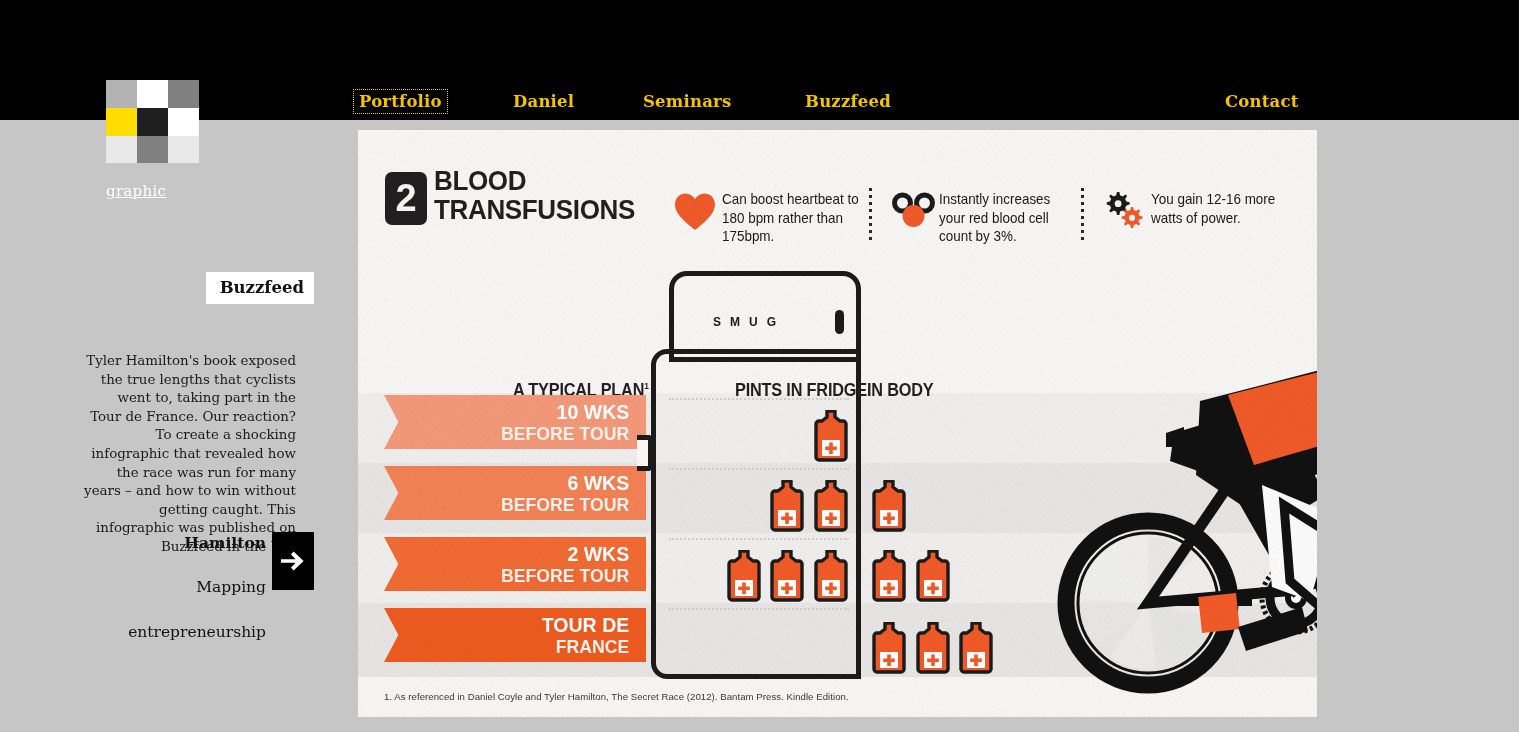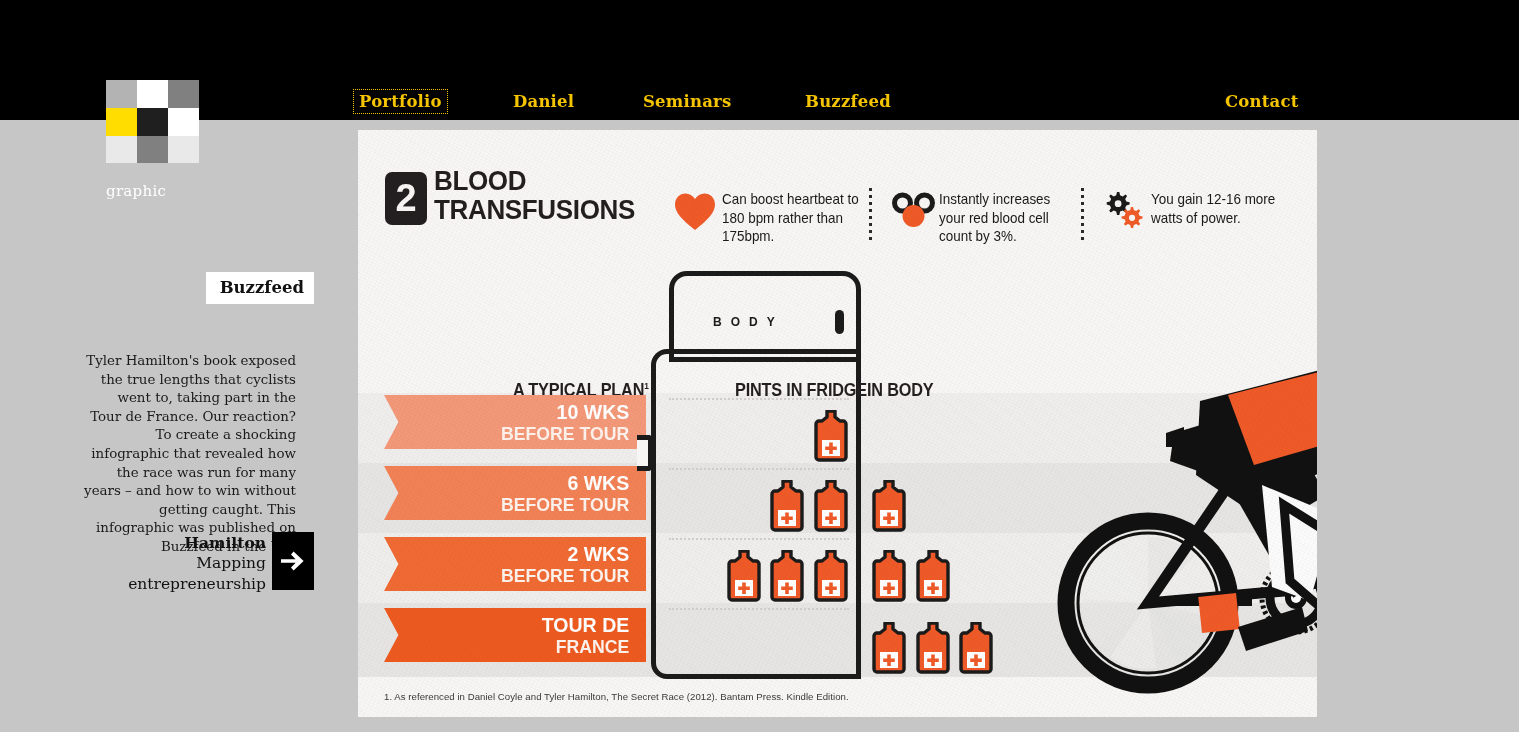--- a/index.html
+++ b/index.html
@@ -54,20 +54,21 @@
     position: absolute;
     display: block;
     width: 31px; height: 28px;
   }
   .logo-caption {
     position: absolute; left: 106px; top: 182px;
     color: #ffffff;
     font-family: "DejaVu Serif", serif;
     font-size: 15px;
     letter-spacing: .3px;
+    text-decoration: underline;
   }
 
   
   .sidebar { position: absolute; left: 0; top: 120px; width: 314px; height: 612px; }
 
   .tag-buzzfeed {
     position: absolute; right: 0; top: 152px;
     background: #ffffff;
     color: #111;
     font-family: "DejaVu Serif", serif;
@@ -97,21 +98,21 @@
   }
   .sab-block {
     position: absolute; right: 48px; top: 412px;
     width: 190px;
     text-align: right;
     color: #111;
     font-family: "DejaVu Serif", serif;
     line-height: 21px;
   }
   .sab-title { font-weight: bold; font-size: 15.5px; }
-  .sab-sub   { font-size: 15.5px; }
+  .sab-sub   { font-size: 15.5px; margin-top: 24px; }
   .arrow-btn {
     position: absolute; right: 0; top: 412px;
     width: 42px; height: 58px;
     background: #000;
     cursor: pointer;
   }
   .arrow-btn svg { position: absolute; left: 9px; top: 19px; }
 
   
   .card {
@@ -414,21 +415,21 @@
     <span class="l1">2 WKS</span>
     <span class="l2">BEFORE TOUR</span>
   </div>
   <div class="ribbon" style="top:478px;background:#ed5a20;">
     <span class="l1">TOUR DE</span>
     <span class="l2">FRANCE</span>
   </div>
 
   <div class="fridge-top"></div>
   <div class="fridge-body"></div>
-  <div class="fridge-badge">BODY</div>
+  <div class="fridge-badge">SMUG</div>
   <div class="fridge-handle"></div>
   <div class="fridge-latch"></div>
 
   <div class="bag" style="left:454px;top:280px;">
     <svg width="38" height="54" viewBox="0 0 38 54">
       <path d="M15 1 h8 v6 l5 4 h3 a3 3 0 0 1 3 3 v33 a3 3 0 0 1 -3 3 h-24 a3 3 0 0 1 -3 -3 v-33 a3 3 0 0 1 3 -3 h3 l5 -4 z" fill="#ef5a28" stroke="#1b1b1b" stroke-width="3.4" stroke-linejoin="round"></path>
       <rect x="10" y="30" width="18" height="16" fill="#ffffff"></rect>
       <path d="M17.2 32.5 h3.6 v4 h4 v3.6 h-4 v4 h-3.6 v-4 h-4 v-3.6 h4 z" fill="#ef5a28"></path>
     </svg>
   </div>

